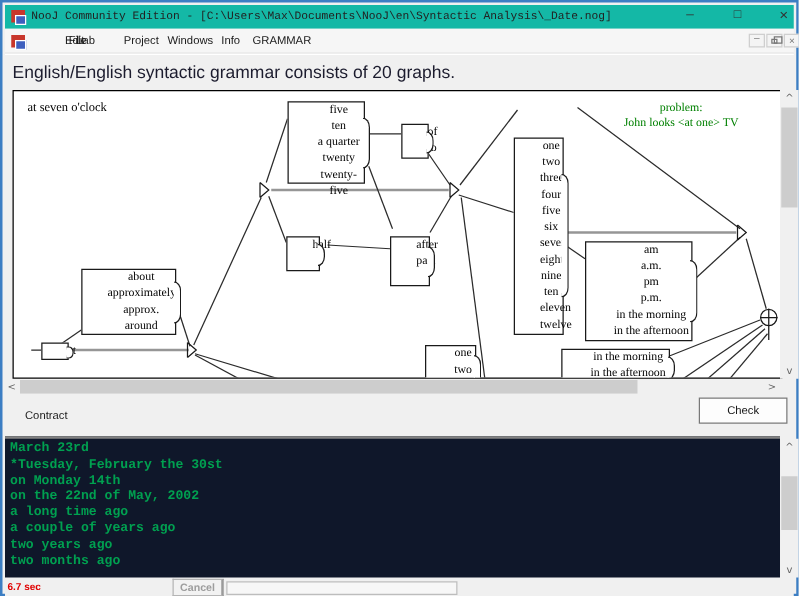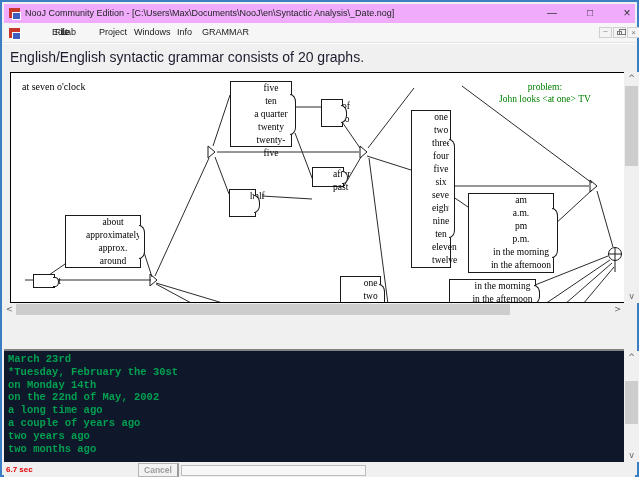--- a/index.html
+++ b/index.html
@@ -1,21 +1,21 @@
 <!DOCTYPE html>
 <html><head>
 <meta charset="utf-8">
 <style>
   * { margin:0; padding:0; box-sizing:border-box; }
   html,body { width:639px; height:477px; }
   body { font-family:"Liberation Sans", sans-serif; background:#f0f0f0; position:relative; overflow:hidden; }
   .frame { position:absolute; inset:0; border:2px solid #3c7ec3; background:#f0f0f0; }
 
   
-  .titlebar { position:absolute; left:2px; top:2px; right:2px; height:19px; background:#f0abfc; }
+  .titlebar { position:absolute; left:2px; top:2px; right:2px; height:19px; background:#14b8a6;font-family:Liberation Mono, monospace; }
   .app-icon { position:absolute; width:11px; height:10px; background:#c8372c; }
   .app-icon::after { content:""; position:absolute; right:-1px; bottom:-2px; width:7px; height:6px; background:#3e5fbf; border:1px solid #fff; }
   .title-text { position:absolute; left:21px; top:4px; font-size:9px; color:#222; white-space:nowrap; }
   .cap { position:absolute; top:2px; width:14px; height:14px; text-align:center; font-size:10px; color:#333; line-height:14px; }
 
   
   .menubar { position:absolute; left:2px; top:21px; right:2px; height:20px; background:#f6f6f6; border-bottom:1px solid #e2e2e2; }
   .menu-item { position:absolute; top:4px; font-size:9px; color:#1a1a1a; }
   .mdi-btn { position:absolute; top:4px; width:13px; height:11px; border:1px solid #cfcfcf; background:#f4f4f4; color:#777; font-size:8px; text-align:center; line-height:9px; }
   .restore-glyph { position:absolute; left:3px; top:3px; width:5px; height:4px; border:1px solid #777; background:#f4f4f4; }
@@ -147,21 +147,21 @@
 four
 five
 six
 seven
 eight
 nine
 ten
 eleven
 twelve</div>
     <div class="gbox" style="left:218px; top:116px; width:27px; height:28px;">half</div>
-    <div class="gbox" style="left:301px; top:94px; width:32px; height:20px;font-family:Liberation Serif, serif;">after
+    <div class="gbox" style="left:301px; top:116px; width:32px; height:40px;font-family:Liberation Serif, serif;">after
 past</div>
     <div class="gbox" style="left:457px; top:120px; width:86px; height:80px;">am
 a.m.
 pm
 p.m.
 in the morning
 in the afternoon</div>
     <div class="gbox" style="left:54px;  top:142px; width:76px; height:53px;">about
 approximately
 approx.
@@ -178,20 +178,24 @@
     <div class="sb-thumb" style="left:1px; top:14px; width:13px; height:80px;"></div>
     <span class="sb-arrow" style="left:0; bottom:2px; width:15px;">v</span>
   </div>
 
   <div class="sb" style="left:2px; top:302px; width:620px; height:11px;">
     <span class="sb-arrow" style="left:2px; top:1px;">&lt;</span>
     <div class="sb-thumb" style="left:12px; top:0; width:494px; height:11px;"></div>
     <span class="sb-arrow" style="right:3px; top:1px;">&gt;</span>
   </div>
 
+  <div class="midpanel">
+    <span class="contract-label">Contract</span>
+    <div class="check-btn">Check</div>
+  </div>
 
   <div class="output">
     <div class="output-text">March 23rd
 *Tuesday, February the 30st
 on Monday 14th
 on the 22nd of May, 2002
 a long time ago
 a couple of years ago
 two years ago
 two months ago</div>

